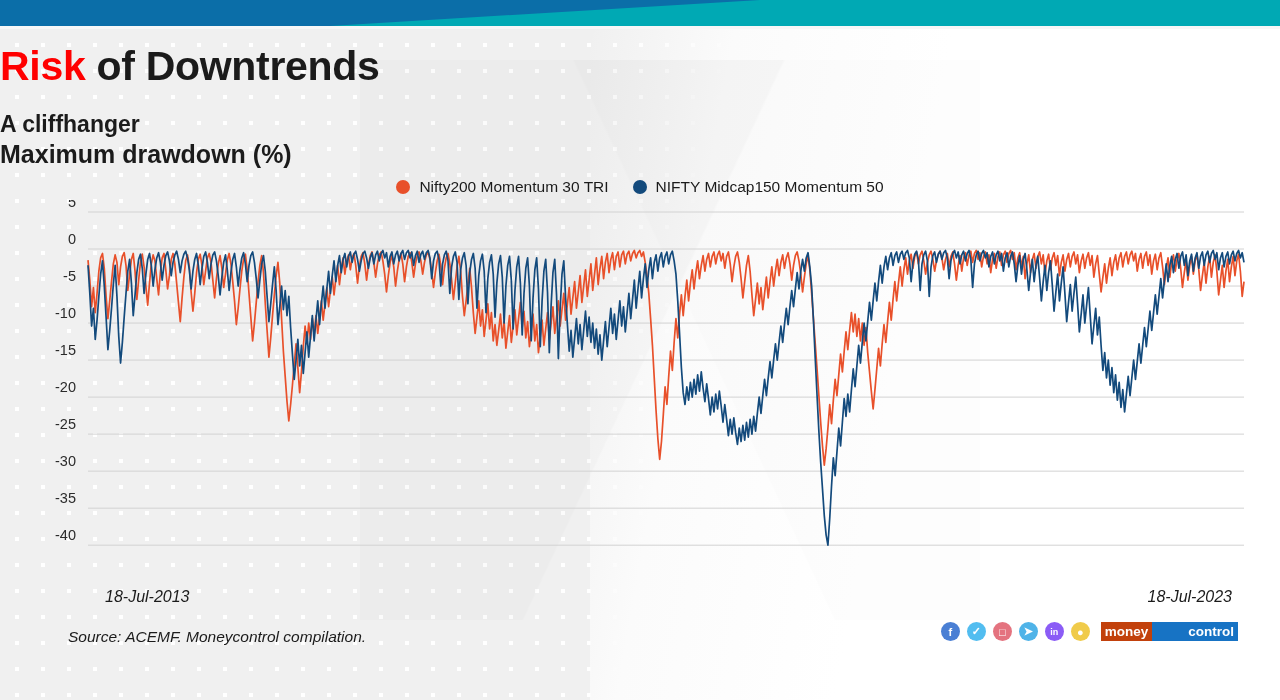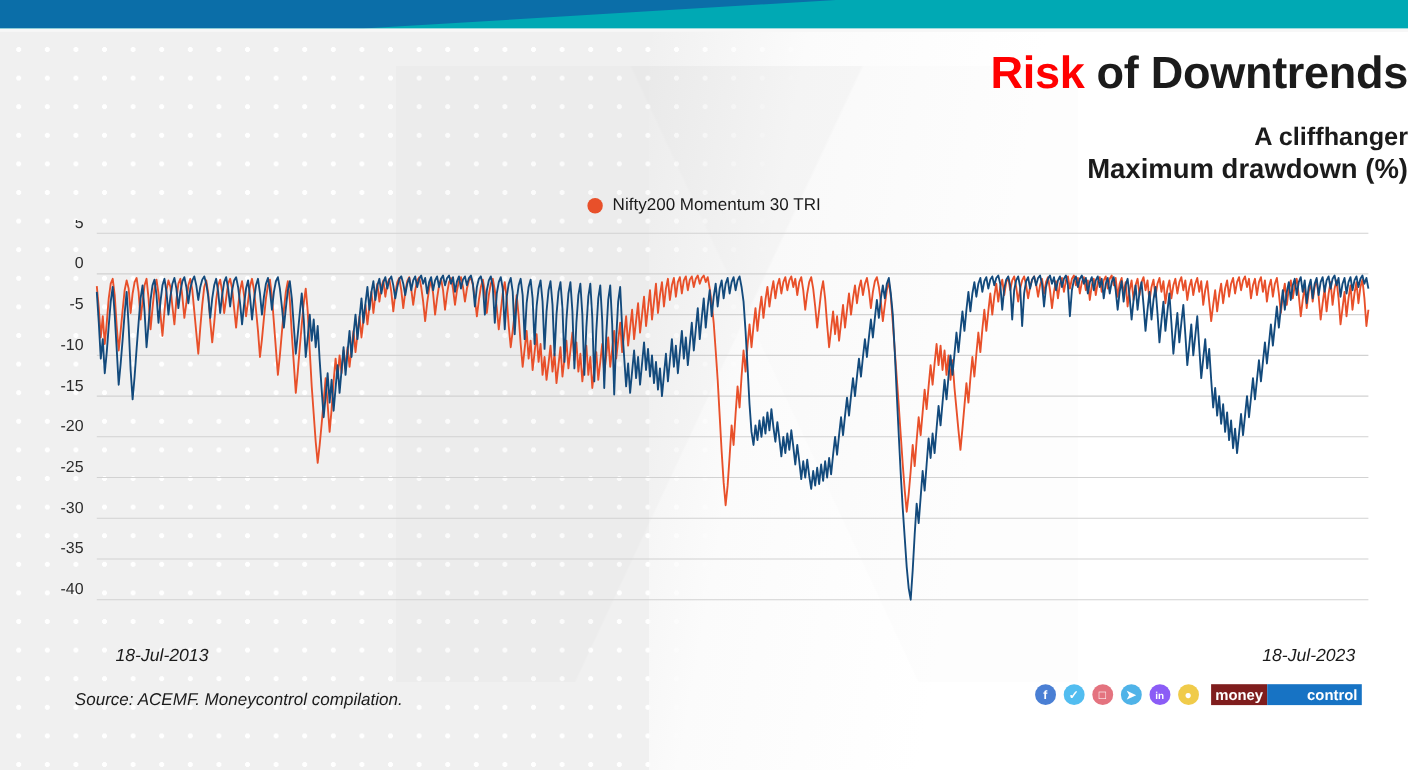--- a/index.html
+++ b/index.html
@@ -25,21 +25,21 @@
     background:linear-gradient(115deg, rgba(0,0,0,0.018) 0 48%, rgba(0,0,0,0) 48.3%),
                linear-gradient(245deg, rgba(0,0,0,0.012) 0 46%, rgba(0,0,0,0) 46.3%);
     opacity:.9;
   }
   
   #banner{position:absolute;left:0;top:0;width:1280px;height:30px;overflow:hidden;}
   #banner .teal{position:absolute;left:0;top:0;width:1280px;height:26px;}
   #banner .navy{position:absolute;left:0;top:0;width:760px;height:26px;}
   #banner .line{position:absolute;left:0;top:26px;width:1280px;height:3px;background:#f7f7f7;}
   
-  #headings{position:absolute;left:0;top:44px;width:1280px;text-align:right;}
+  #headings{position:absolute;left:0;top:44px;width:1280px;text-align:left;}
   #title{font-size:41px;font-weight:bold;color:#1b1b1b;letter-spacing:-.3px;line-height:1.08;}
   #title .accent{color:#ff0000;}
   #subtitle{font-size:23px;font-weight:bold;color:#1b1b1b;margin-top:23px;line-height:1.18;}
   #axis-title{font-size:25px;font-weight:bold;color:#1b1b1b;margin-top:2px;line-height:1.18;}
   
   #legend{position:absolute;left:0;top:178px;width:1280px;
           display:flex;justify-content:center;align-items:center;gap:24px;}
   .legend-item{display:flex;align-items:center;gap:9px;}
   .legend-dot{width:14px;height:14px;border-radius:50%;display:block;}
   .legend-label{font-size:15.5px;color:#1b1b1b;}
@@ -83,20 +83,24 @@
   </div>
   <div id="subtitle">A cliffhanger</div>
   <div id="axis-title">Maximum drawdown (%)</div>
 </div>
 
 <div id="legend">
   <div class="legend-item">
     <span class="legend-dot" id="ld0" style="background: rgb(232, 80, 42);"></span>
     <span class="legend-label">Nifty200 Momentum 30 TRI</span>
   </div>
+  <div class="legend-item">
+    <span class="legend-dot" id="ld1" style="background: rgb(19, 74, 124);"></span>
+    <span class="legend-label">NIFTY Midcap150 Momentum 50</span>
+  </div>
 </div>
 
 <div id="chart-wrap">
   <svg id="chart-svg" width="1280" height="380">
     <g id="grid-group">
         <line x1="88" x2="1244" y1="12" y2="12" class="gridline"></line>
         <line x1="88" x2="1244" y1="49.02127659574468" y2="49.02127659574468" class="gridline"></line>
         <line x1="88" x2="1244" y1="86.04255319148936" y2="86.04255319148936" class="gridline"></line>
         <line x1="88" x2="1244" y1="123.06382978723404" y2="123.06382978723404" class="gridline"></line>
         <line x1="88" x2="1244" y1="160.08510638297872" y2="160.08510638297872" class="gridline"></line>
@@ -135,16 +139,16 @@
 <div id="brandbar">
   <div id="socials" style="display:flex;gap:7px;">
       <div class="soc" style="background: rgb(74, 127, 212);">f</div>
       <div class="soc" style="background: rgb(82, 189, 240);">✓</div>
       <div class="soc" style="background: rgb(228, 115, 127);">□</div>
       <div class="soc" style="background: rgb(79, 179, 232);">➤</div>
       <div class="soc" style="background: #8b5cf6; font-size: 9px;">in</div>
       <div class="soc" style="background: rgb(240, 203, 74);">●</div>
     </div>
   <div id="mclogo">
-    <span id="mc-money" style="background: #7f1d1d;">money</span>
+    <span id="mc-money" style="background: #c2410c;">money</span>
     <span id="mc-control" style="background: rgb(23, 115, 196); padding-left: 36px;">control</span>
   </div>
 </div>
 
 </body></html>

